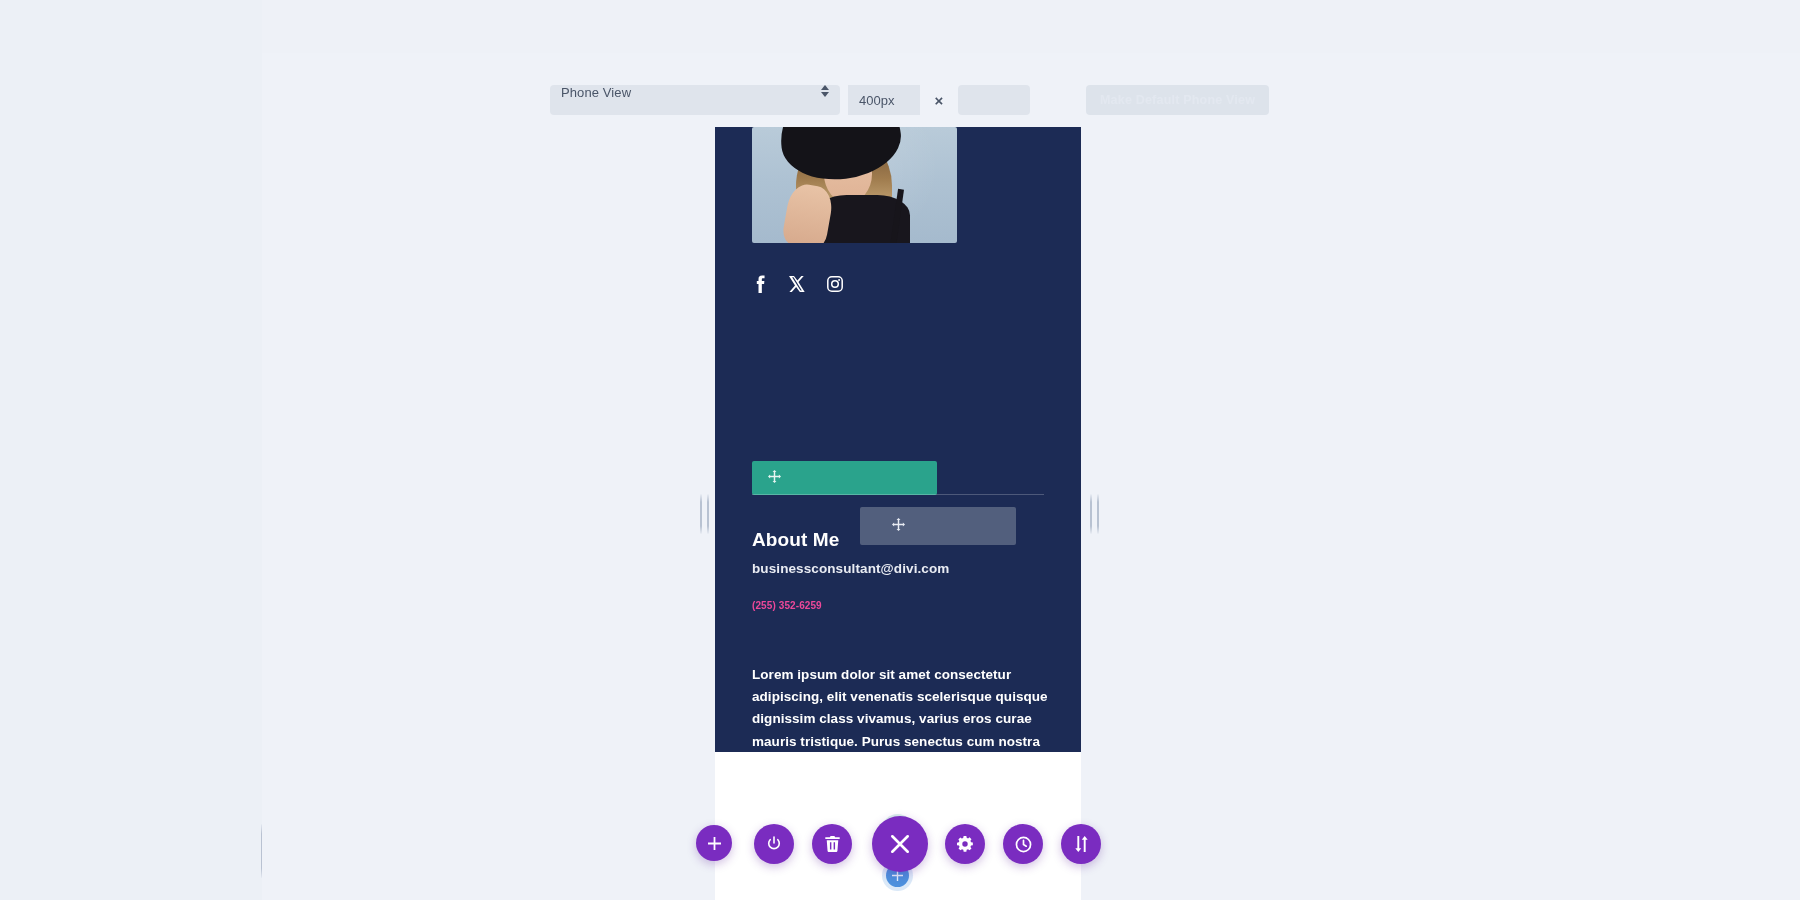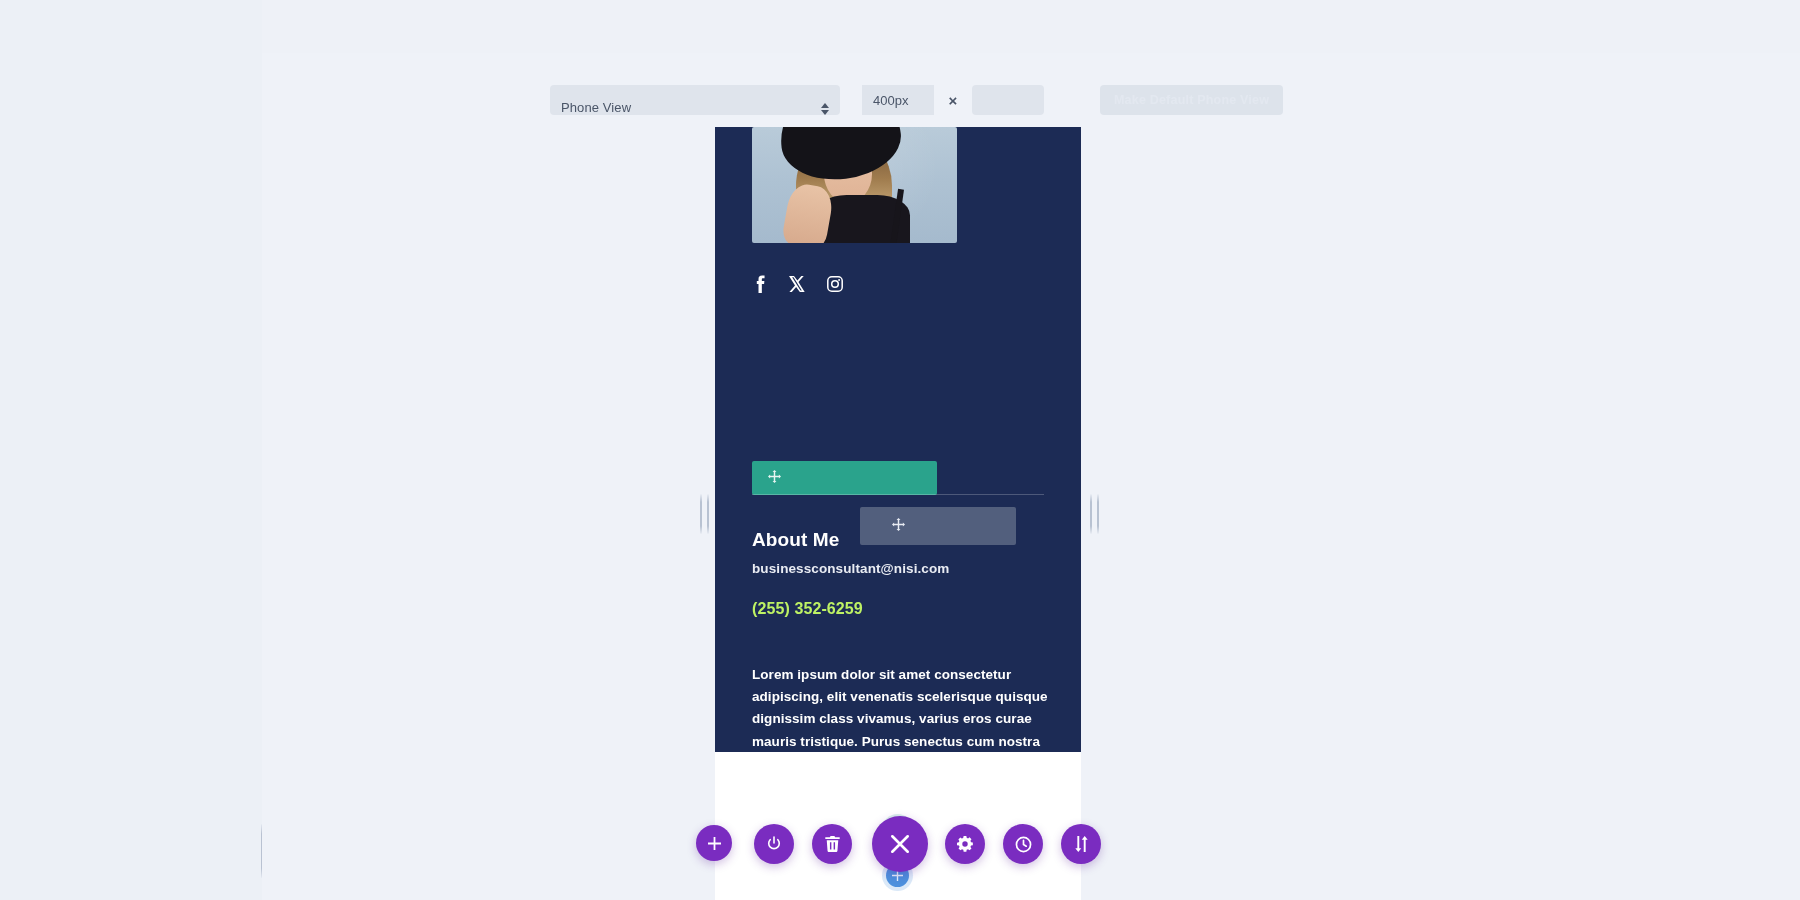--- a/index.html
+++ b/index.html
@@ -33,33 +33,33 @@
 
   
   .vp-bar {
     position: absolute; left: 550px; top: 85px;
     display: flex; align-items: center; gap: 0;
     height: 30px;
   }
   .vp-select {
     width: 290px; height: 30px;
     background: #dfe4ec; border-radius: 4px;
-    display: flex; align-items: flex-end; justify-content: space-between;
+    display: flex; align-items: flex-start; justify-content: space-between;
     padding: 0 11px;
     font-size: 13px; color: #4a5568; letter-spacing: .1px;
   }
   .stepper { display: flex; flex-direction: column; gap: 2px; align-items: center; }
   .stepper .up, .stepper .dn {
     width: 0; height: 0; border-left: 4px solid transparent; border-right: 4px solid transparent;
   }
   .stepper .up { border-bottom: 5px solid #4a5568; }
   .stepper .dn { border-top: 5px solid #4a5568; }
 
   .vp-w {
-    margin-left: 22px; width: 72px; height: 30px;
+    margin-left: 8px; width: 72px; height: 30px;
     background: #dfe4ec; border-radius: 0;
     display: flex; align-items: center; padding-left: 11px;
     font-size: 13px; color: #4a5568;
   }
   .vp-x {
     width: 38px; text-align: center; font-size: 15px; font-weight: 700; color: #4a5568;
   }
   .vp-h {
     width: 72px; height: 30px; background: #dfe4ec; border-radius: 4px;
   }
@@ -148,21 +148,21 @@
     border-radius: 2px;
     display: flex; align-items: center; padding-left: 32px;
   }
 
   .email {
     position: absolute; left: 37px; top: 434px;
     font-size: 13.5px; font-weight: 700; color: #e9ecf3; letter-spacing: .1px;
   }
   .phone-num {
     position: absolute; left: 37px; top: 473px;
-    font-size: 16px; font-weight: 700; color: #bef264; letter-spacing: .1px;
+    font-size: 10px; font-weight: 700; color: #ec4899; letter-spacing: .1px;
   }
   .body-copy {
     position: absolute; left: 37px; top: 537px; width: 296px;
     font-size: 13.5px; font-weight: 700; line-height: 22.2px;
     color: #ffffff; letter-spacing: .05px;
   }
 
   .round-add {
     position: absolute; width: 23px; height: 23px; border-radius: 50%;
     display: flex; align-items: center; justify-content: center;
@@ -281,21 +281,21 @@
       <div class="about-title">About Me</div>
       <div class="gray-block">
         <span>
           <svg width="13" height="13" viewBox="0 0 16 16">
               <path fill="#e9ecf3" d="M8 0l2.4 2.6H8.9v4.5h4.5V5.6L16 8l-2.6 2.4V8.9H8.9v4.5h1.5L8 16l-2.4-2.6h1.5V8.9H2.6v1.5L0 8l2.6-2.4v1.5h4.5V2.6H5.6L8 0z"></path>
             </svg>
         </span>
       </div>
     </div>
 
-    <div class="email">businessconsultant@nisi.com</div>
+    <div class="email">businessconsultant@divi.com</div>
     <div class="phone-num">(255) 352-6259</div>
     <div class="body-copy">Lorem ipsum dolor sit amet consectetur adipiscing, elit venenatis scelerisque quisque dignissim class vivamus, varius eros curae mauris tristique. Purus senectus cum nostra nec imperdiet lacinia per enim, praesent orci nisi fusce curae mus vulputate eu.</div>
 
     <div class="round-add green">
       <svg width="11" height="11" viewBox="0 0 16 16">
           <path fill="#dff3ee" d="M7 0h2v7h7v2H9v7H7V9H0V7h7z"></path>
         </svg>
     </div>
     <div class="round-add blue">
       <svg width="11" height="11" viewBox="0 0 16 16">

